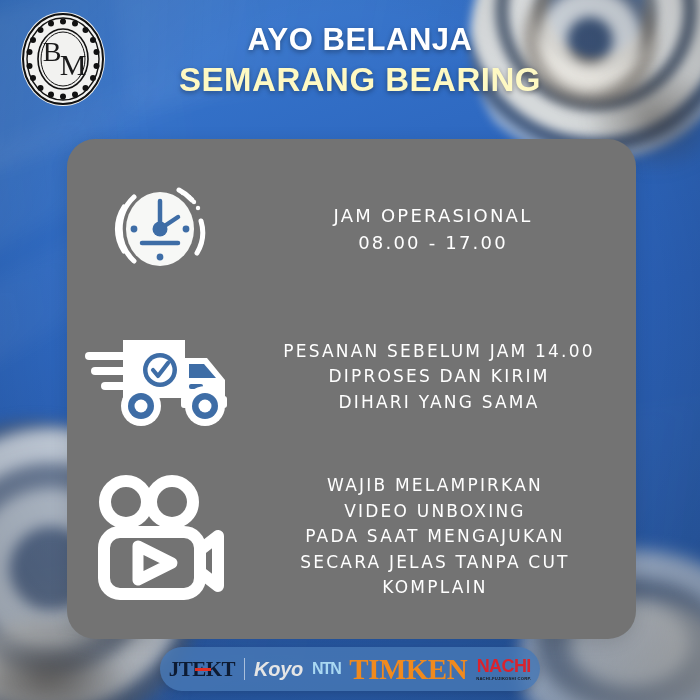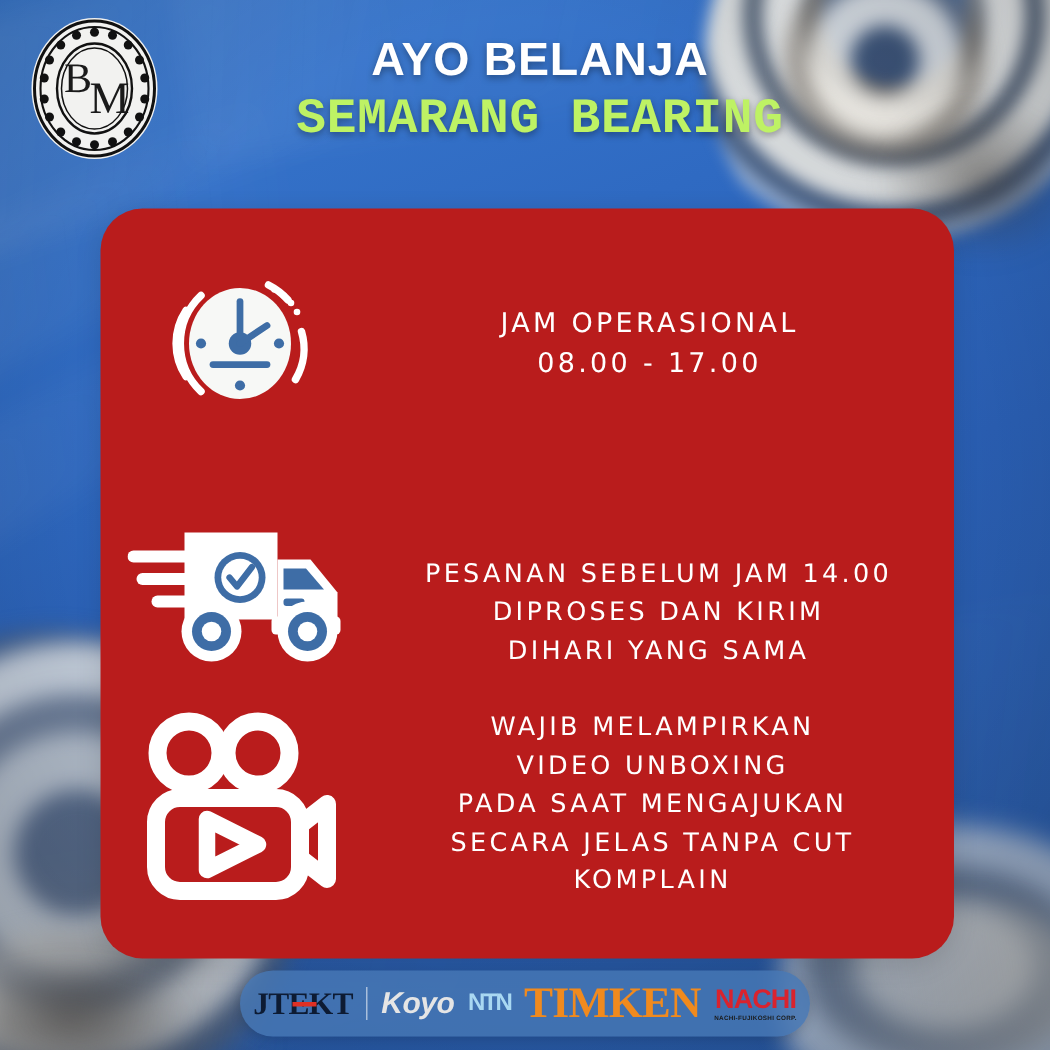--- a/index.html
+++ b/index.html
@@ -113,46 +113,46 @@
   #logo svg{display:block;}
   #title-block{
     position:absolute;left:150px;top:22px;width:420px;text-align:center;
   }
   .title-line1{
     font-family:"Liberation Sans", sans-serif;
     font-weight:bold;font-size:31px;letter-spacing:.5px;color:#ffffff;
     text-shadow:0 2px 5px rgba(0,0,0,.35);line-height:1.15;
   }
   .title-line2{
-    font-family:Liberation Mono, monospace;
-    font-weight:bold;font-size:33px;letter-spacing:.5px;color:#bef264;
+    font-family:Liberation Sans, sans-serif;
+    font-weight:bold;font-size:33px;letter-spacing:.5px;color:#fef9c3;
     text-shadow:0 2px 5px rgba(0,0,0,.35);line-height:1.15;margin-top:3px;
   }
 
   
   #card{
     position:absolute;left:67px;top:139px;width:569px;height:500px;
-    background:#b91c1c;border-radius:28px;
+    background:#737373;border-radius:28px;
     box-shadow:0 4px 18px rgba(0,0,0,.12);
   }
   .row{
     position:absolute;left:0;width:569px;display:flex;align-items:center;
   }
   .icon-cell{
     width:185px;flex:0 0 185px;display:flex;align-items:center;justify-content:center;
   }
   .text-cell{
     flex:1;text-align:center;color:#ffffff;
     font-family:"DejaVu Sans", sans-serif;
     letter-spacing:2.2px;line-height:1.5;
   }
   .text-cell .ln{display:block;}
   #row-hours{top:20px;height:140px;}
   #row-hours .text-cell{font-size:18px;padding-right:22px;}
-  #row-ship{top:168px;height:140px;align-items:flex-end;}
+  #row-ship{top:168px;height:140px;}
   #row-ship .text-cell{font-size:17px;padding-right:10px;}
   #row-video{top:312px;height:172px;}
   #row-video .text-cell{font-size:17px;padding-right:18px;}
 
   
   #brand-bar{
     position:absolute;left:160px;top:647px;width:380px;height:44px;
     background:rgba(71,119,180,.82);border-radius:22px;
     display:flex;align-items:center;justify-content:center;gap:9px;
     box-shadow:0 2px 8px rgba(0,0,0,.15);

